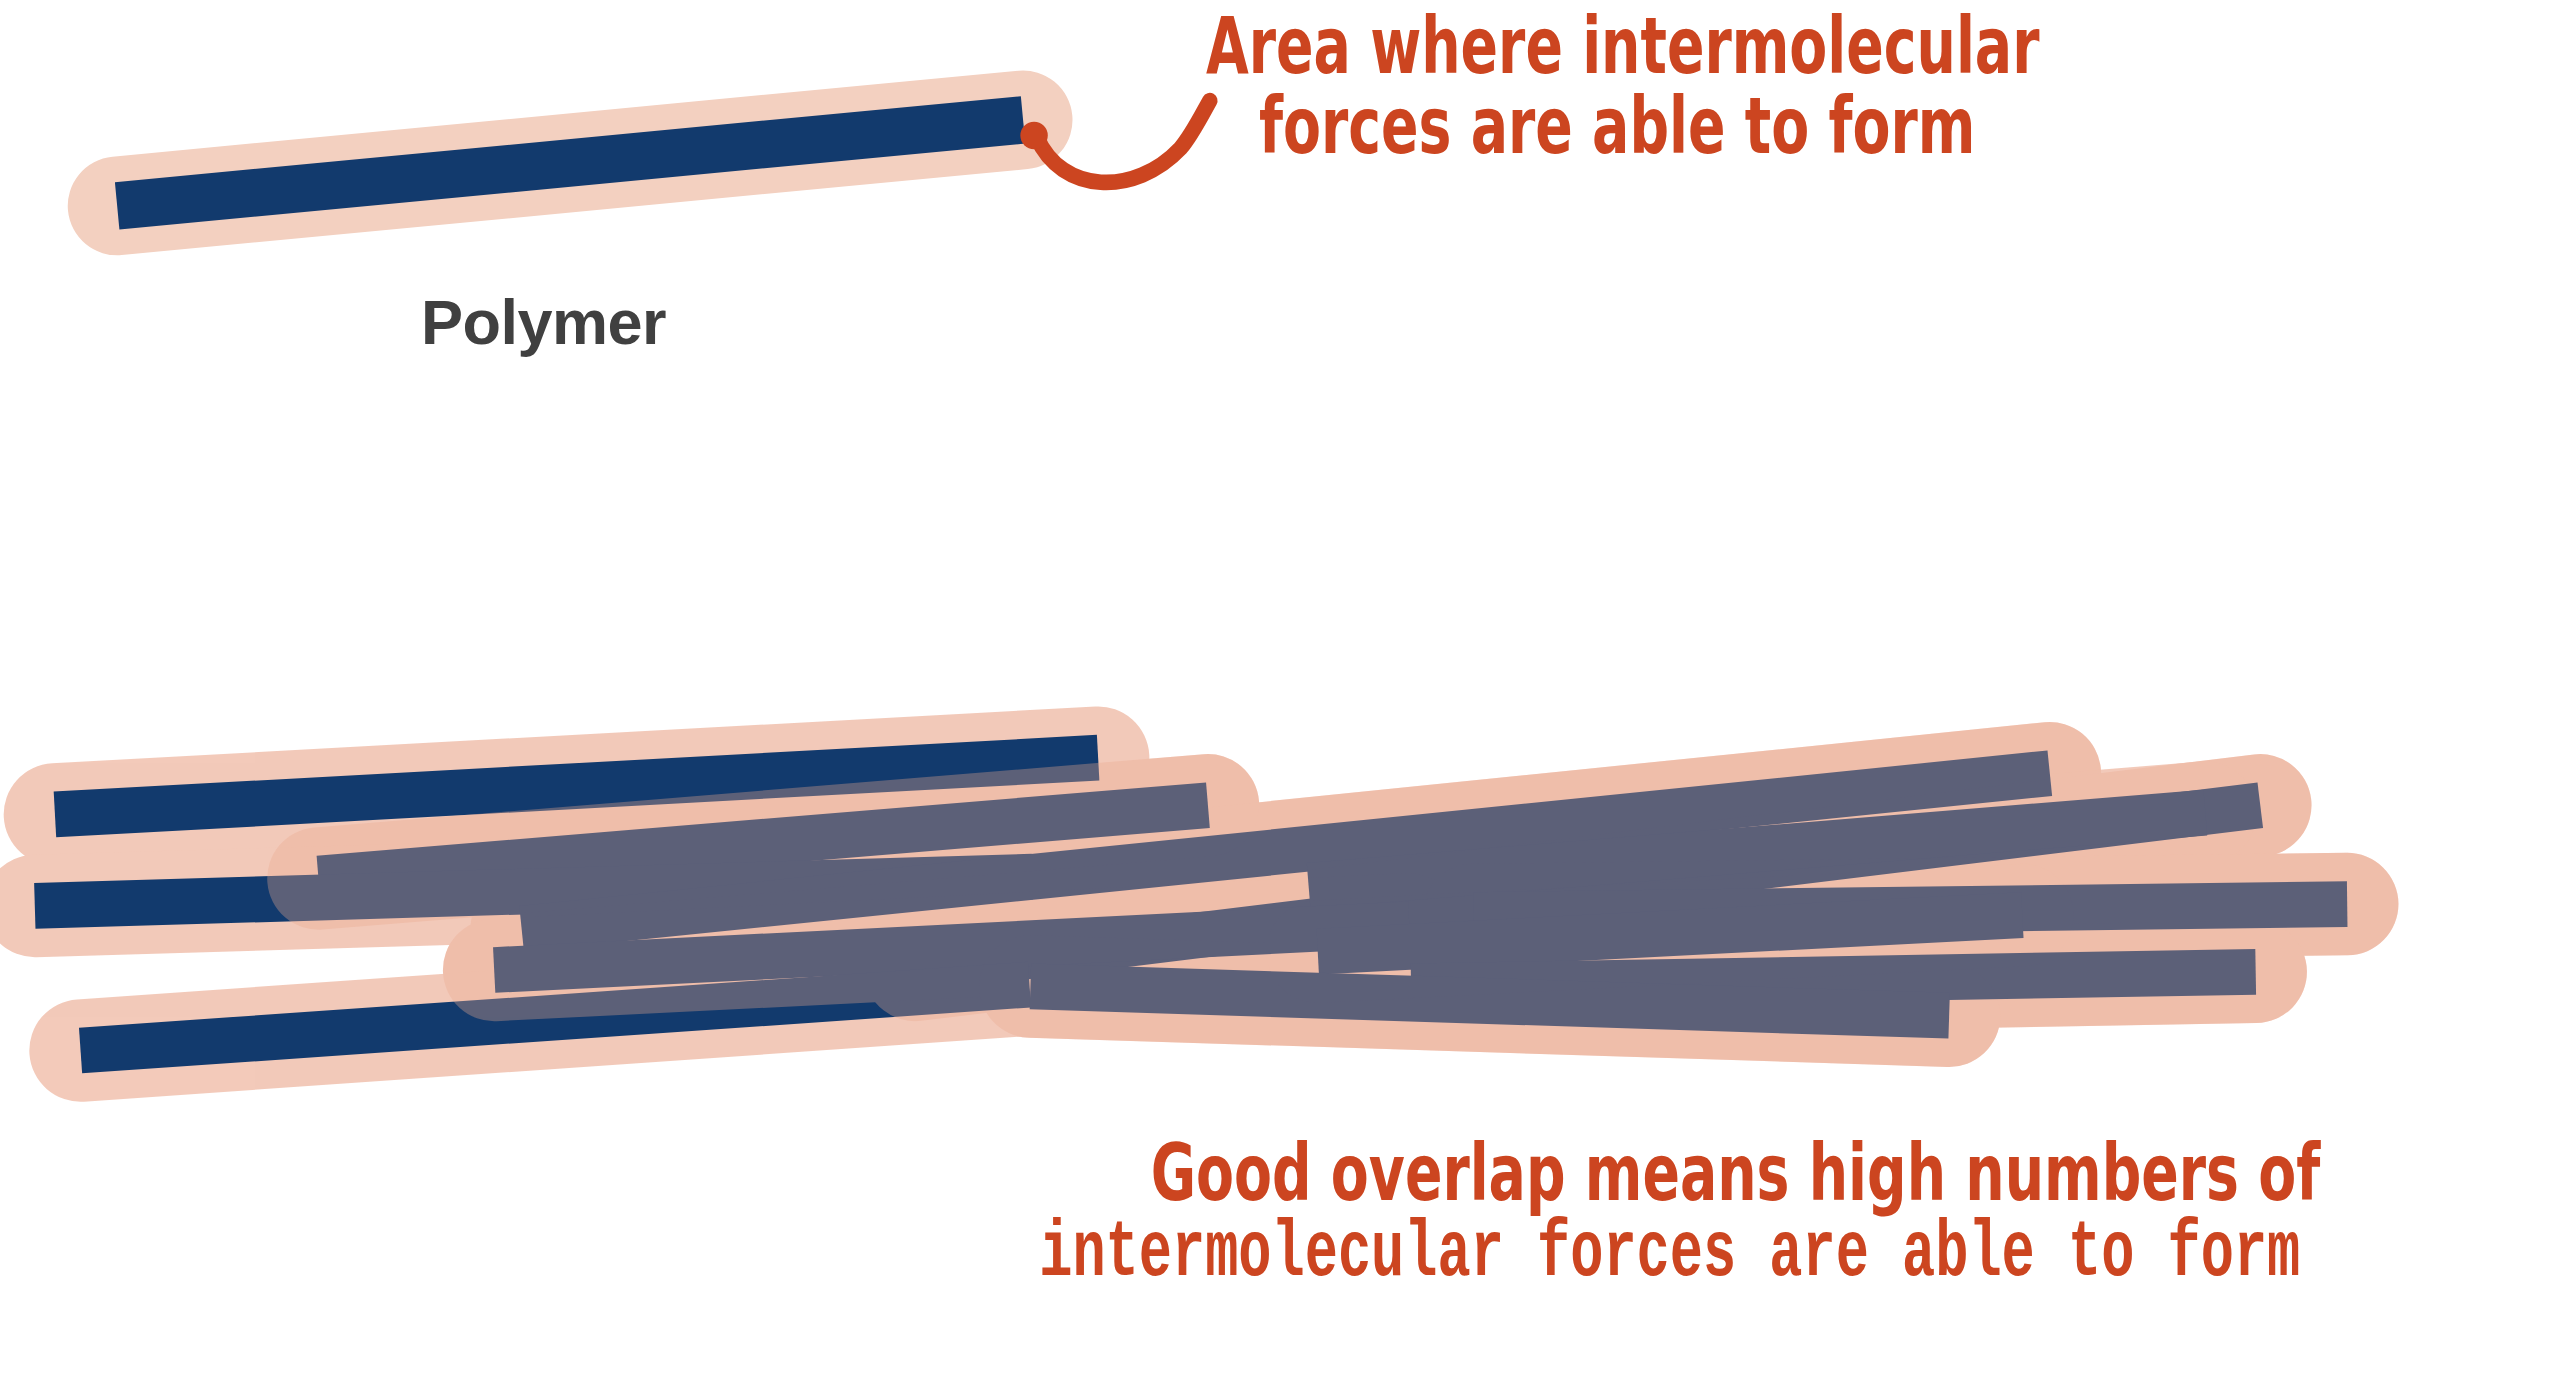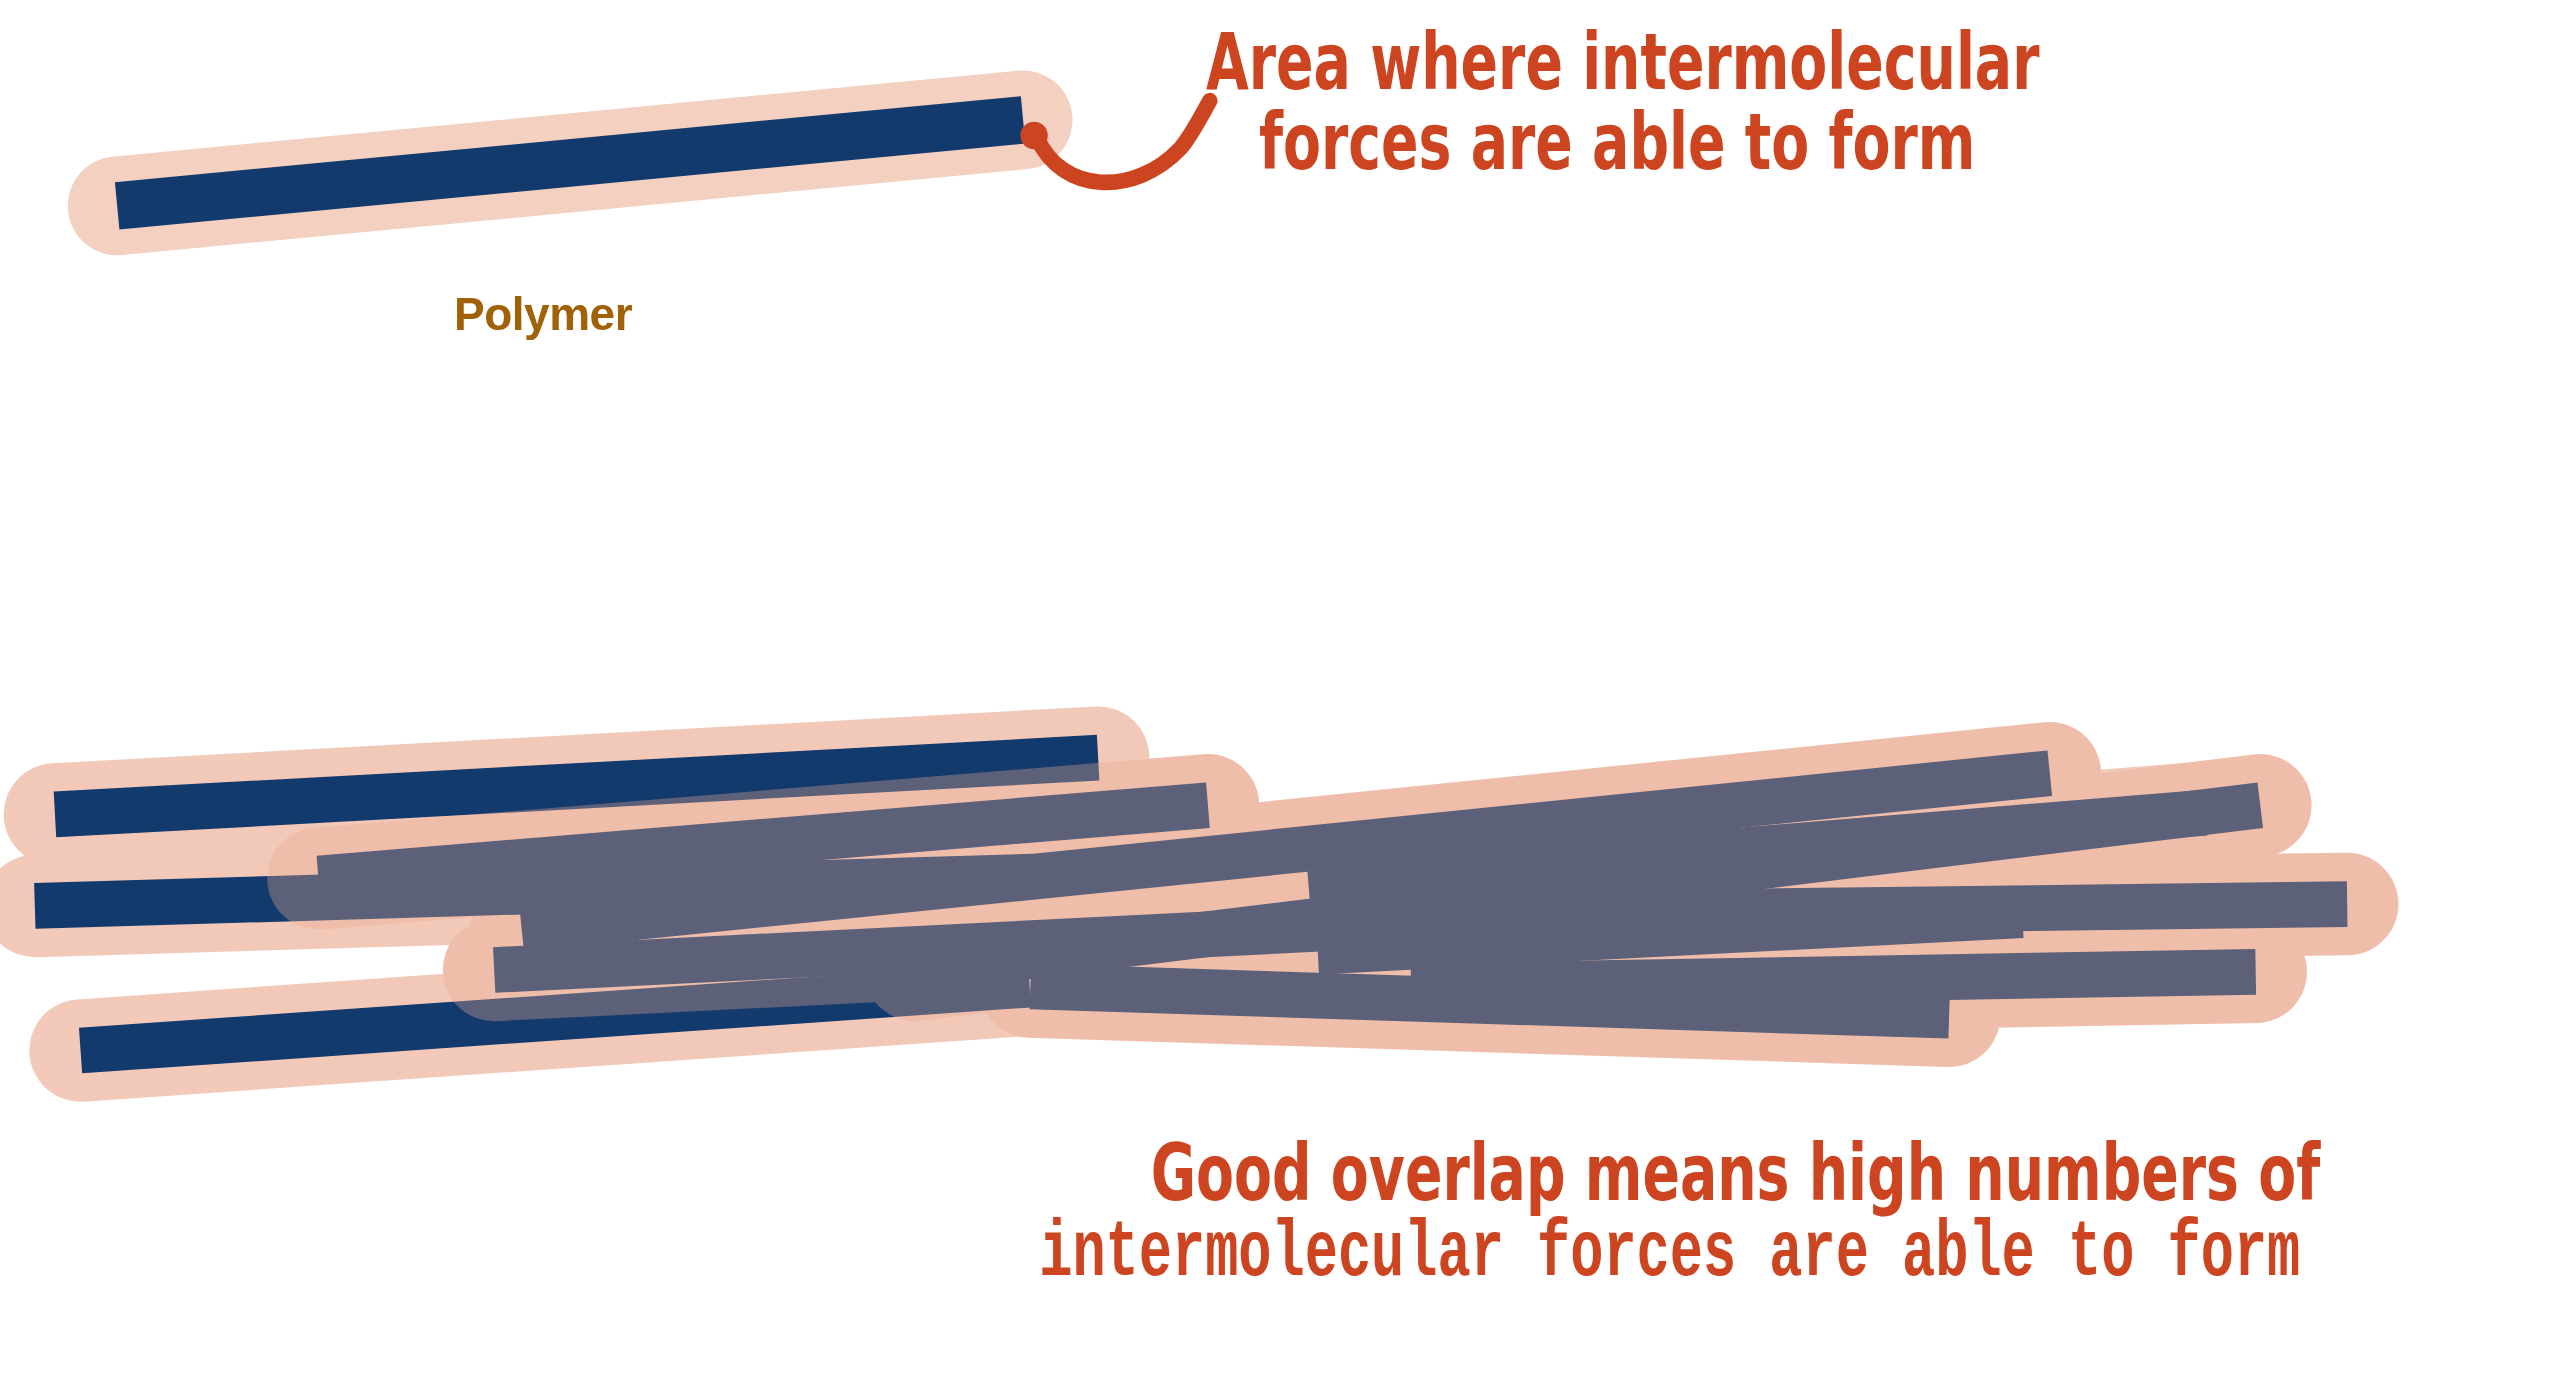--- a/index.html
+++ b/index.html
@@ -23,45 +23,44 @@
     background: #ffffff;
   }
   #scene {
     position: absolute;
     left: 0; top: 0;
     width: 2576px;
     height: 1390px;
   }
   .label-polymer {
     position: absolute;
-    left: 454px;
+    left: 421px;
     top: 291px;
     font-family: "Liberation Sans", sans-serif;
-    font-size: 46px;
+    font-size: 63px;
     font-weight: 600;
     letter-spacing: -0.5px;
-    color: #a16207;
+    color: #404040;
     white-space: nowrap;
     line-height: 1;
   }
   .annot {
     position: absolute;
     color: #CC4520;
     font-family: "DejaVu Sans", sans-serif;
     font-weight: 700;
     line-height: 1.02;
     white-space: nowrap;
     transform-origin: left top;
   }
   .annot-top {
     left: 1206px;
     top: 5.5px;
     font-size: 79px;
     text-align: left;
-    margin-top: 16px;
   }
   .annot-top .ln2 {
     display: block;
     padding-left: 53px;
   }
   .annot-bottom {
     left: 769px;
     top: 1133px;
     font-size: 79px;
     text-align: right;

